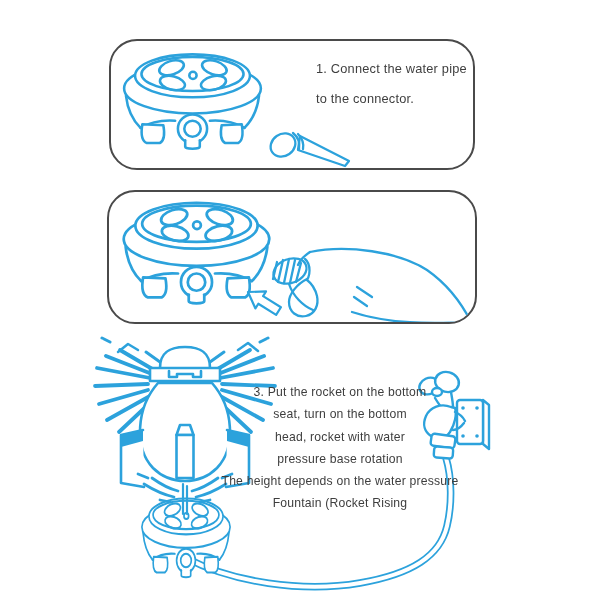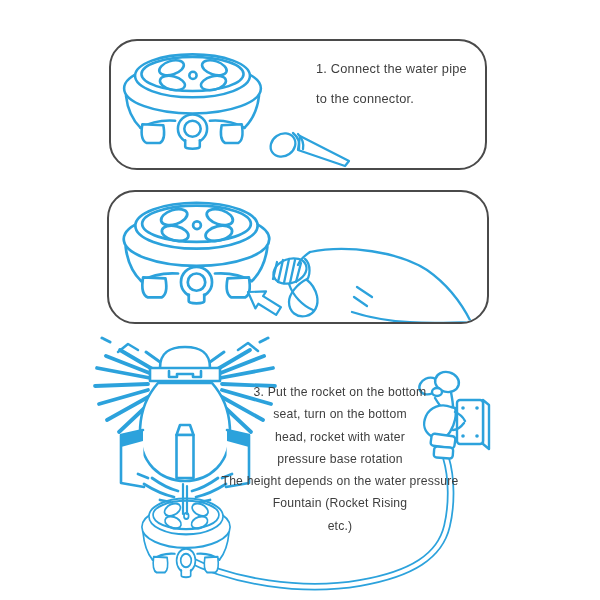--- a/index.html
+++ b/index.html
@@ -1,18 +1,18 @@
 <!DOCTYPE html>
 <html><head>
 <meta charset="utf-8">
 <style>
   html,body{margin:0;padding:0;background:#fff;}
   .sheet{position:relative;width:600px;height:600px;background:#fff;overflow:hidden;
          font-family:"Liberation Sans",sans-serif;color:#3e3e3e;}
-  .panel{position:absolute;border:2px solid #4a4a4a;border-radius:28px;background:#fff;overflow:hidden;padding-left:12px;}
+  .panel{position:absolute;border:2px solid #4a4a4a;border-radius:28px;background:#fff;overflow:hidden;}
   #panel1{left:109px;top:39px;width:362px;height:127px;}
   #panel2{left:107px;top:190px;width:366px;height:130px;}
   #step3{position:absolute;left:0;top:325px;width:600px;height:275px;}
   .art{position:absolute;}
   .steptext{position:absolute;font-size:12.8px;letter-spacing:.2px;white-space:nowrap;}
   .t1{left:205px;top:13px;line-height:30px;}
   .t2{left:183px;top:9px;line-height:26px;}
   .t3{position:absolute;left:213px;top:381px;width:238px;text-align:center;
       font-size:12.2px;line-height:22.3px;letter-spacing:.2px;margin-left:8px;}
   .t3 div{white-space:nowrap;}
@@ -189,16 +189,15 @@
     </g>
   </svg>
 
   <div class="t3">
     <div>3. Put the rocket on the bottom</div>
     <div>seat, turn on the bottom</div>
     <div>head, rocket with water</div>
     <div>pressure base rotation</div>
     <div>The height depends on the water pressure</div>
     <div>Fountain (Rocket Rising</div>
-    <div>etc.)</div>
   </div>
 
 </div>
 
 </body></html>

